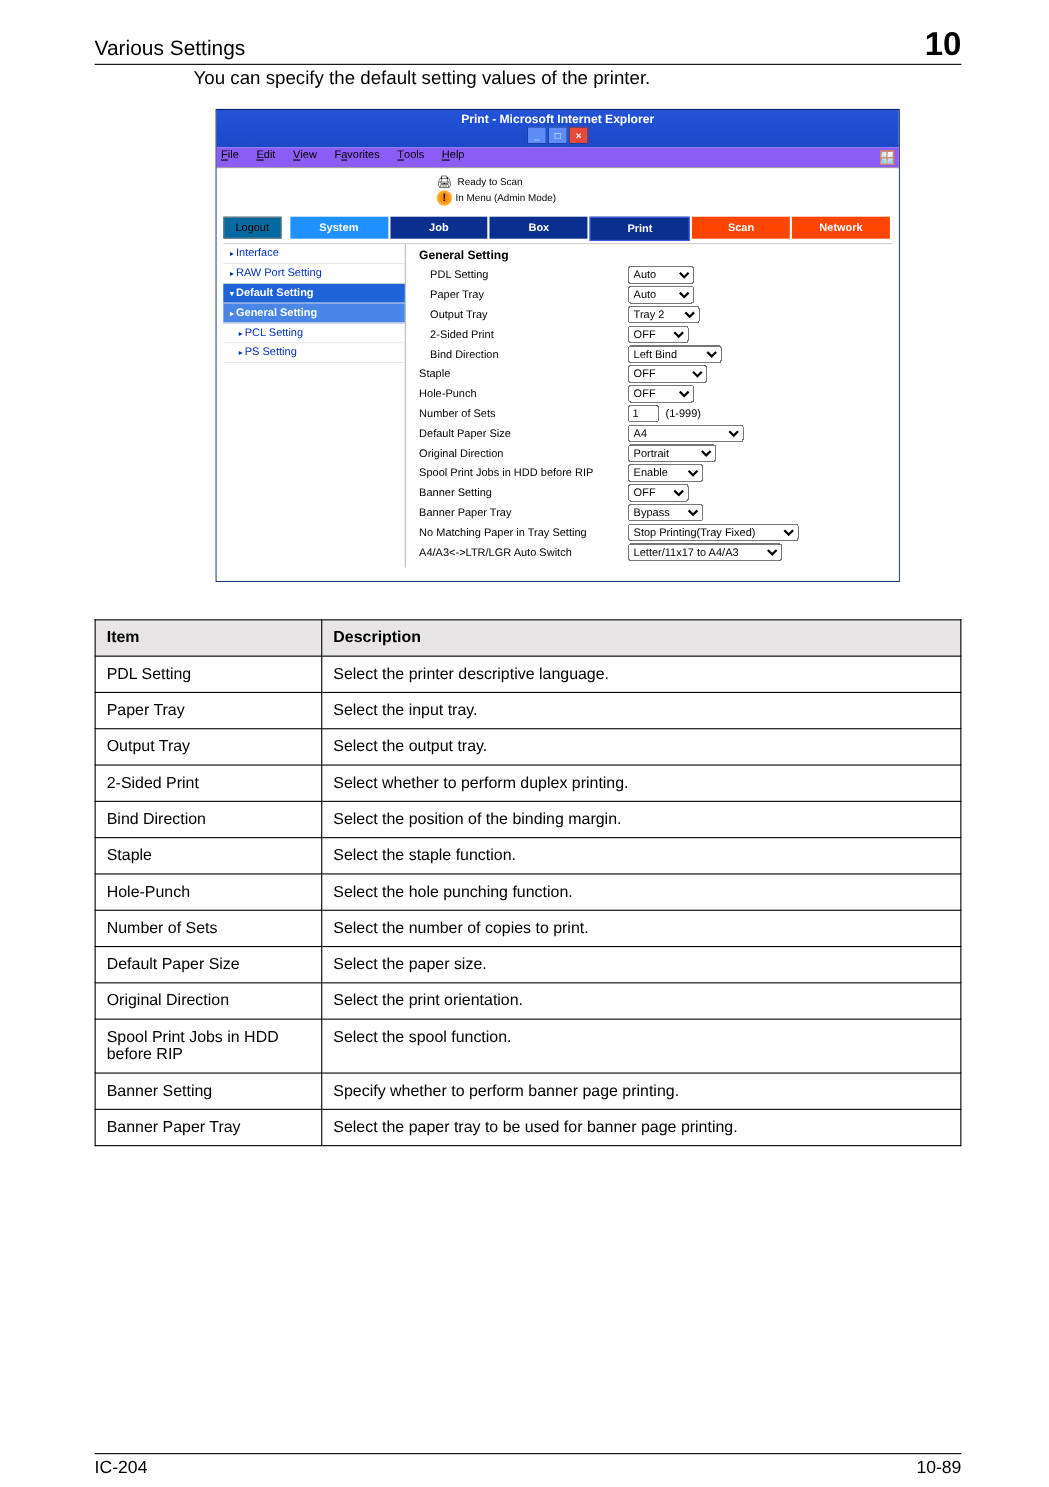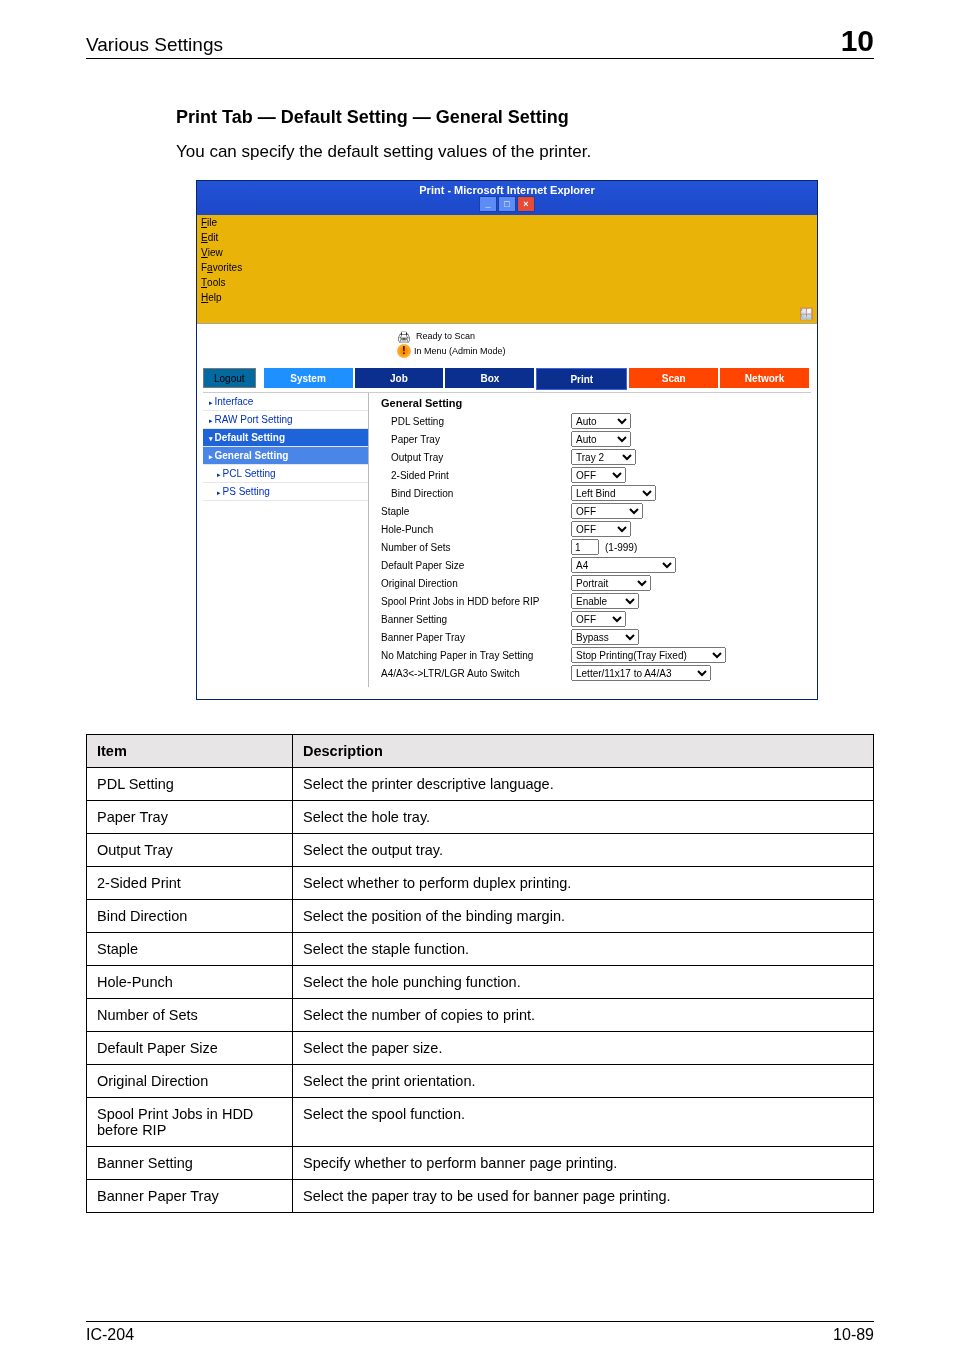--- a/index.html
+++ b/index.html
@@ -67,27 +67,26 @@
   .win-ctrls { display: flex; gap: 1px; }
   .win-ctrl {
     width: 16px; height: 14px;
     background: #5d8cf7;
     border: 1px solid #1940a6;
     display: flex; align-items: center; justify-content: center;
     font-size: 9px; font-weight: bold;
   }
   .win-ctrl.close { background: #e74b37; }
   .menubar {
-    background: #eab308;
+    background: #8b5cf6;
     padding: 2px 4px;
     font-size: 10px;
     display: flex;
-    gap: 4px;
+    gap: 16px;
     border-bottom: 1px solid #aca899;
-    flex-direction: column;
   }
   .menubar span { display: inline-block; }
   .menubar .ul { text-decoration: underline; }
   .ie-icon {
     width: 14px; height: 14px;
     margin-left: auto;
     font-size: 12px;
   }
 
   .content {
@@ -240,21 +239,20 @@
 </head>
 <body>
 
 <div class="page">
 
   <div class="top-row">
     <span class="chapter-title">Various Settings</span>
     <span class="chapter-num">10</span>
   </div>
 
-  <div class="section-title">Print Tab — Default Setting — General Setting</div>
   <p class="intro">You can specify the default setting values of the printer.</p>
 
   <div class="browser">
     <div class="titlebar">
       <span>Print - Microsoft Internet Explorer</span>
       <span class="win-ctrls">
         <span class="win-ctrl">_</span>
         <span class="win-ctrl">□</span>
         <span class="win-ctrl close">×</span>
       </span>
@@ -365,21 +363,21 @@
         <th>Description</th>
       </tr>
     </thead>
     <tbody id="desc-body">
         <tr>
           <td>PDL Setting</td>
           <td>Select the printer descriptive language.</td>
         </tr>
         <tr>
           <td>Paper Tray</td>
-          <td>Select the hole tray.</td>
+          <td>Select the input tray.</td>
         </tr>
         <tr>
           <td>Output Tray</td>
           <td>Select the output tray.</td>
         </tr>
         <tr>
           <td>2-Sided Print</td>
           <td>Select whether to perform duplex printing.</td>
         </tr>
         <tr>

